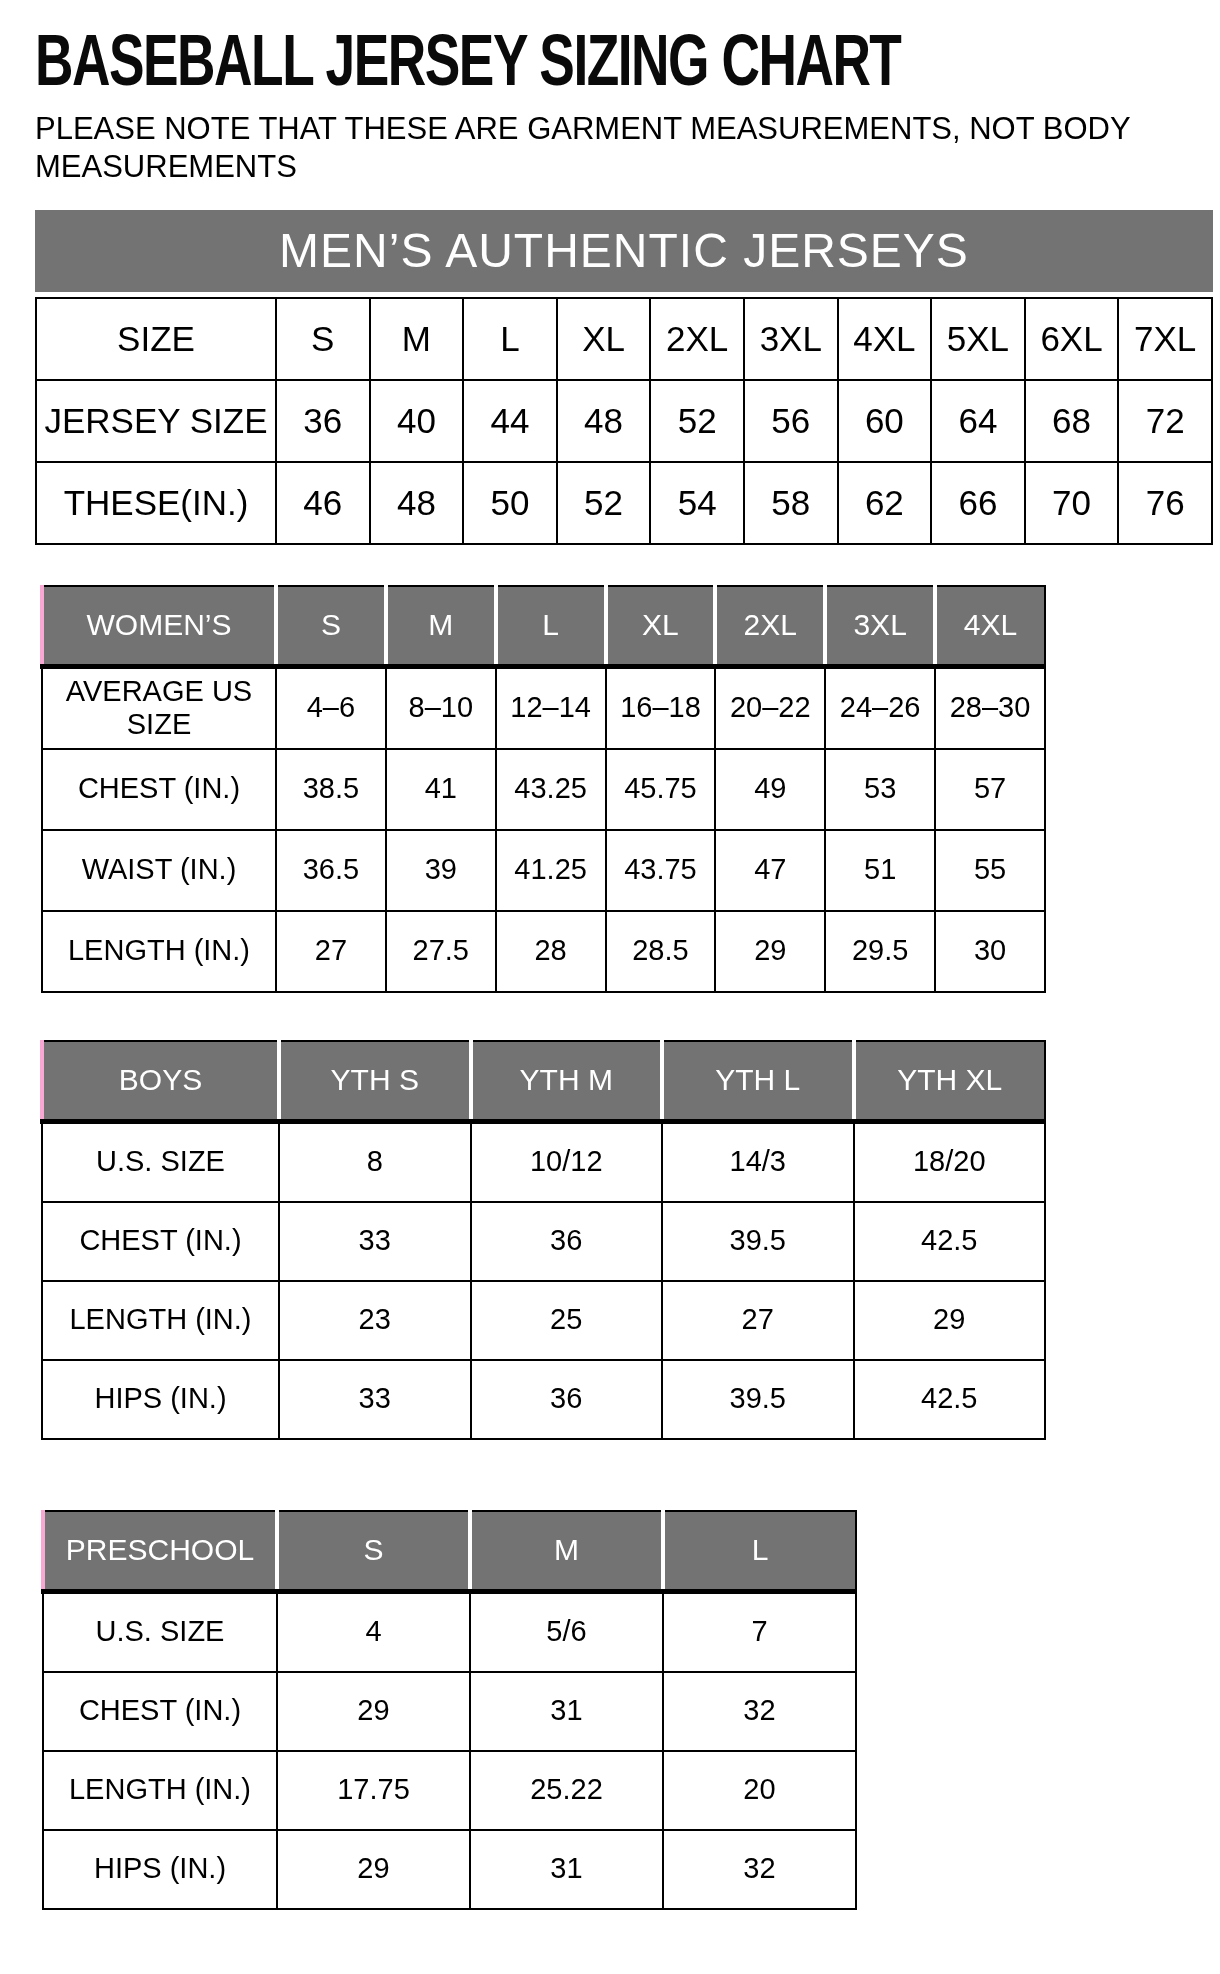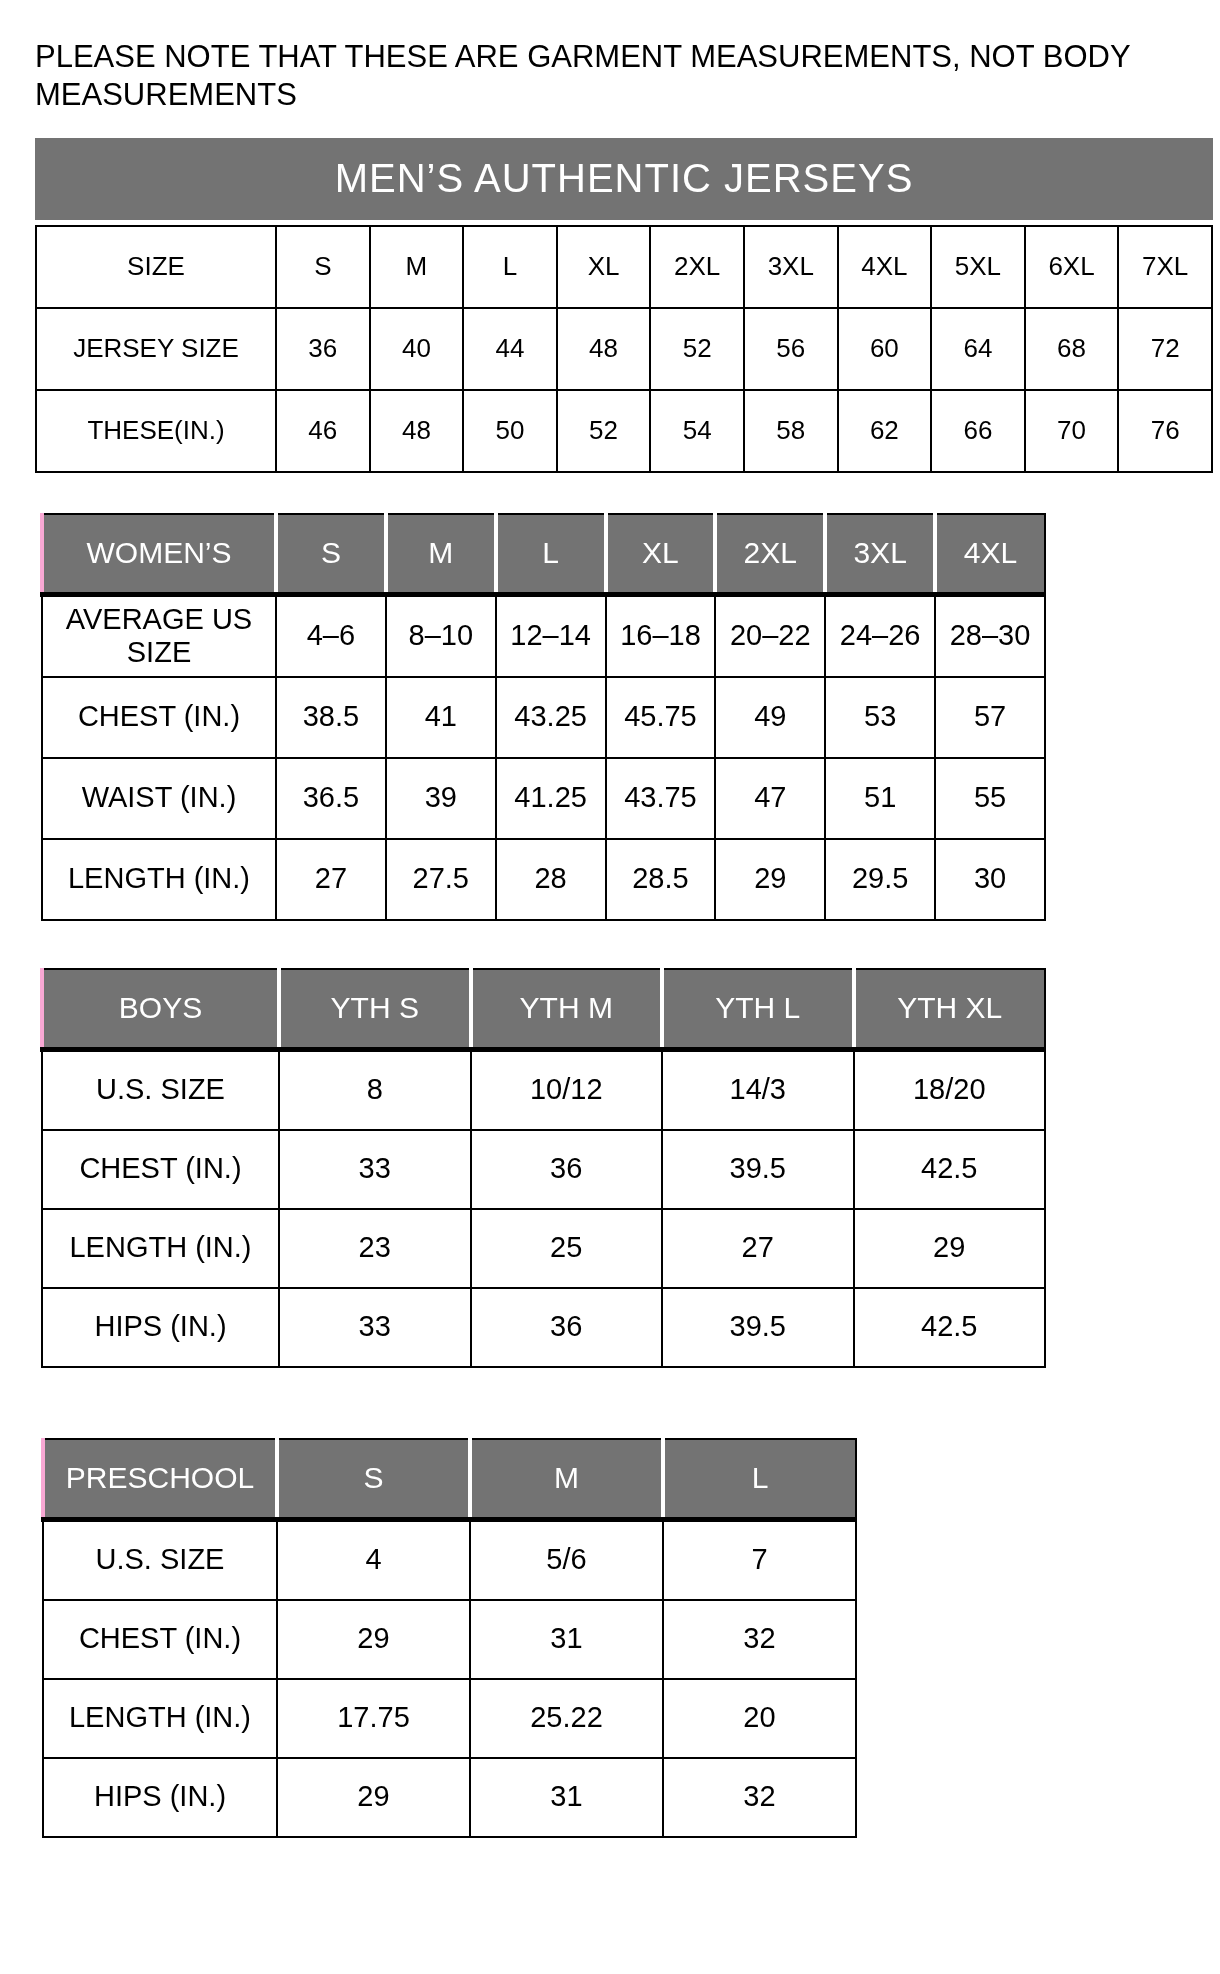--- a/index.html
+++ b/index.html
@@ -44,21 +44,21 @@
     color: #000000;
   }
 
   
   .banner {
     margin-top: 24px;
     width: 1178px;
     height: 82px;
     background: #737373;
     color: #ffffff;
-    font-size: 40px;
+    font-size: 48px;
     letter-spacing: 1px;
     display: flex;
     align-items: center;
     justify-content: center;
   }
 
   
   table {
     border-collapse: collapse;
     table-layout: fixed;
@@ -74,21 +74,21 @@
   }
 
   
   table.men {
     width: 1178px;
     margin-top: 5px;
   }
   .men th, .men td {
     border: 2px solid #000000;
     height: 80px;
-    font-size: 26px;
+    font-size: 35px;
     background: #ffffff;
     color: #000000;
   }
   .men col.label-col { width: 240px; }
 
   
   table.gray-head th {
     background: #737373;
     color: #ffffff;
     font-size: 30px;
@@ -126,20 +126,21 @@
     margin: 70px 0 0 6px;
   }
   .preschool td { height: 77px; }
   .preschool col.label-col { width: 234px; }
 </style>
 </head>
 <body>
 
 <div class="page">
 
+  <h1 class="title"><span>BASEBALL JERSEY SIZING CHART</span></h1>
 
   <div class="note-top">PLEASE NOTE THAT THESE ARE GARMENT MEASUREMENTS, NOT BODY MEASUREMENTS</div>
 
   <div class="banner">MEN’S AUTHENTIC JERSEYS</div>
 
   <table class="men">
       <colgroup>
         <col class="label-col">
         <col>
         <col>

